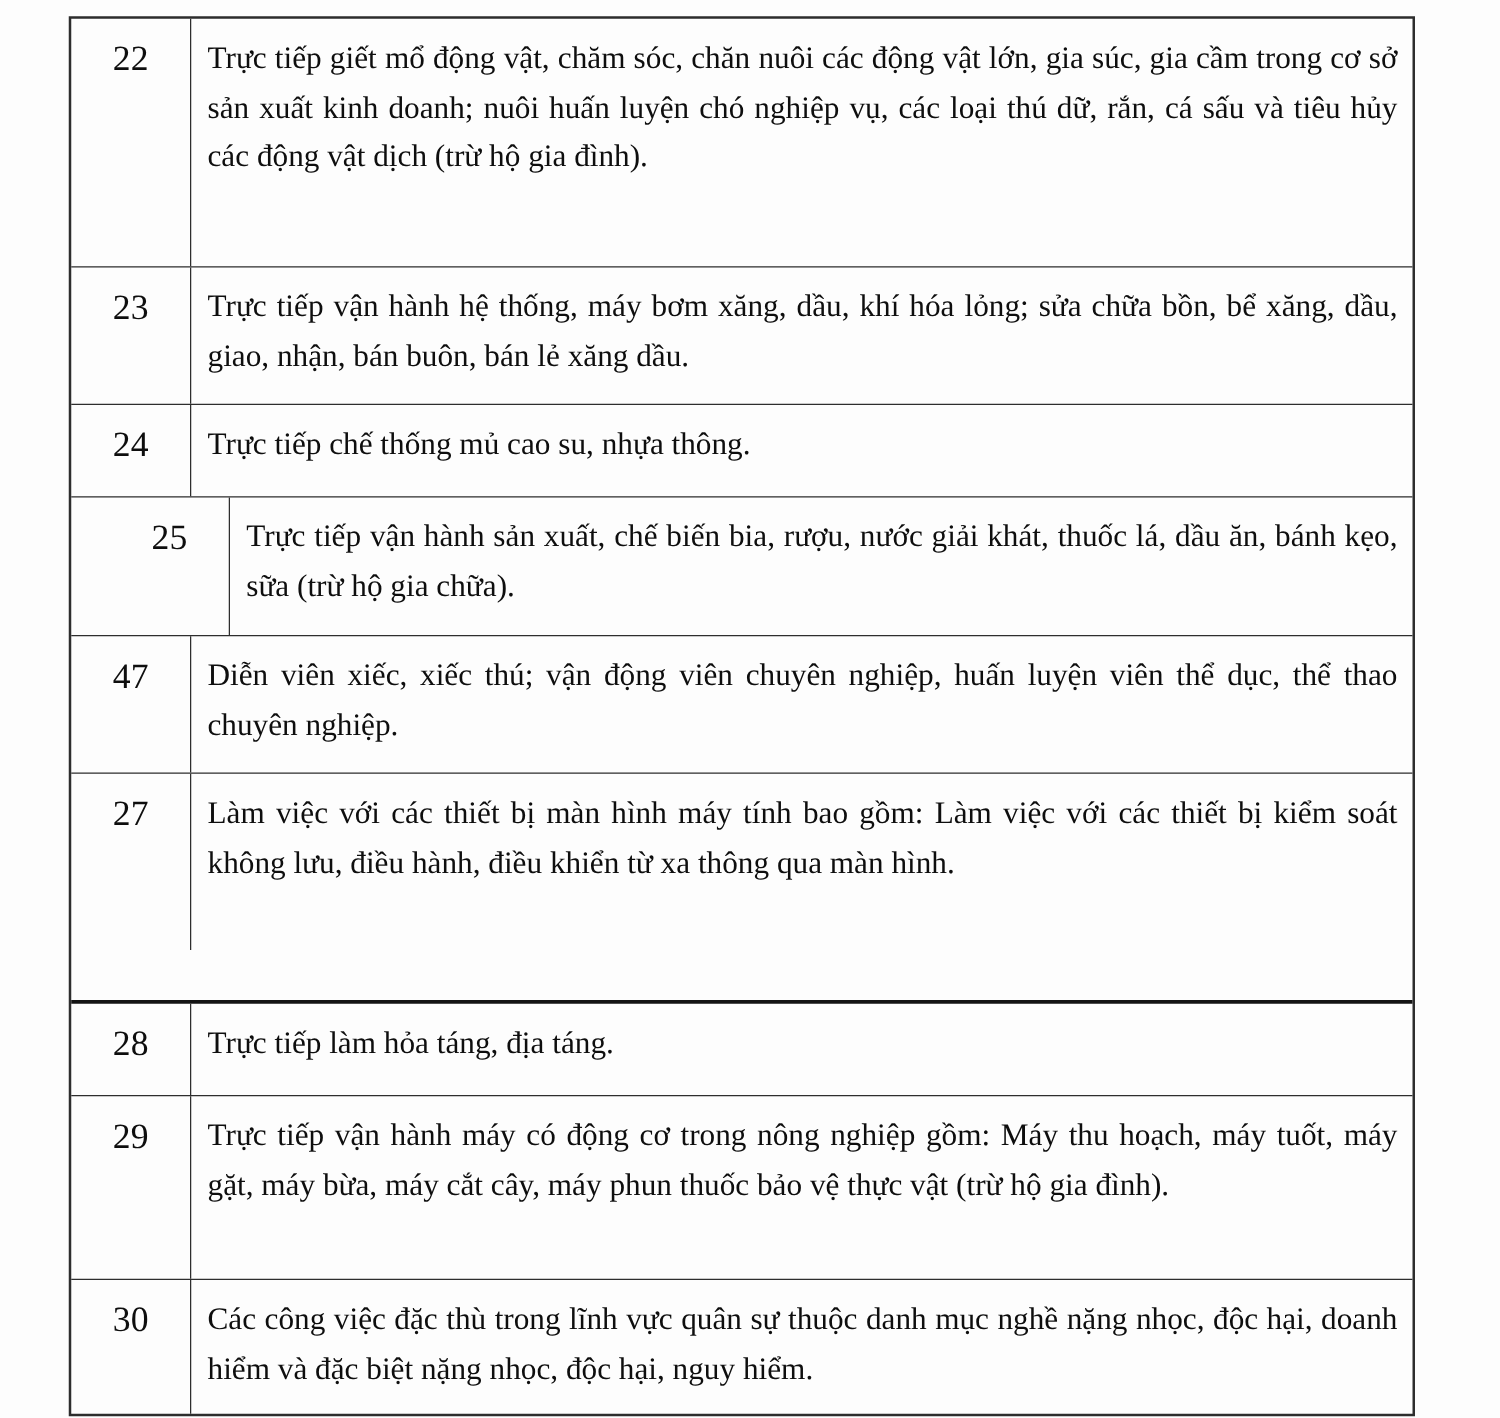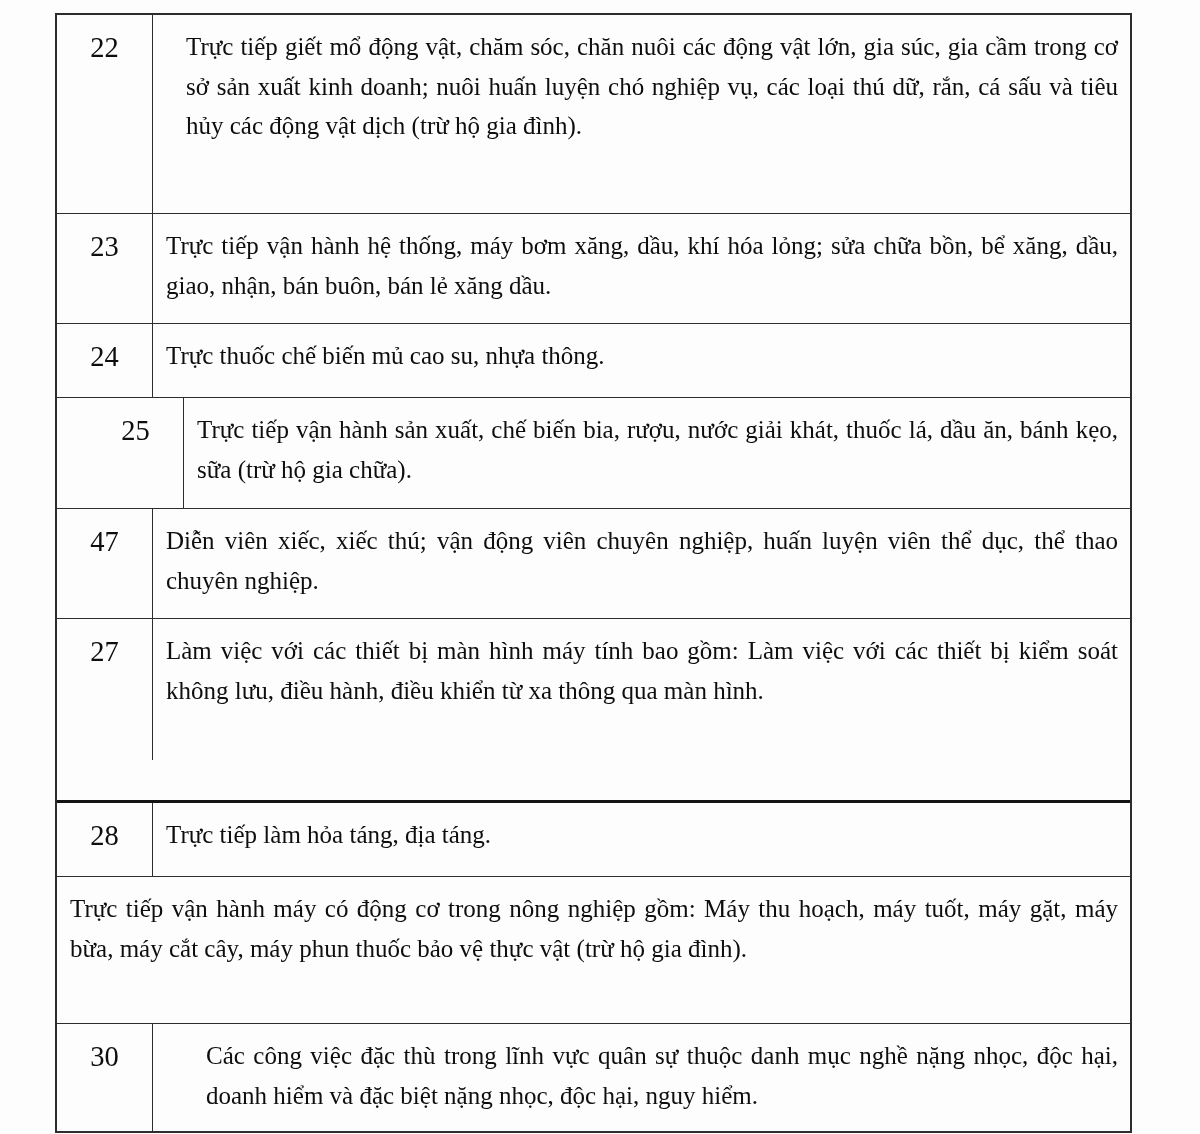--- a/index.html
+++ b/index.html
@@ -24,31 +24,31 @@
     width: 1077px;
     border: 2px solid #2d2d2d;
     box-sizing: border-box;
     background: #fdfdfd;
   }
   .row {
     display: flex;
     box-sizing: border-box;
     border-top: 1.5px solid #2d2d2d;
   }
-  .row:first-child { border-top: none; gap: 20px; }
+  .row:first-child { border-top: none; }
   .row.thick-top { border-top: 3.5px solid #141414; }
   .r22 { height: 198px; }
   .r23 { height: 110px; }
   .r24 { height: 74px; }
   .r25 { height: 111px; padding-left: 31px; }
   .r26 { height: 110px; }
   .r27 { height: 142px; }
   .r28 { height: 76px; margin-top: 40px; }
   .r29 { height: 147px; }
-  .r30 { height: 108px; gap: 40px; }
+  .r30 { height: 108px; }
   .num-cell {
     width: 96px;
     flex: 0 0 96px;
     box-sizing: border-box;
     border-right: 1.7px solid #2d2d2d;
     text-align: center;
     padding-top: 13px;
     font-size: 28.5px;
     line-height: 39.5px;
   }
@@ -84,21 +84,21 @@
       <div class="text-cell">
         <span>Trực tiếp vận hành hệ thống, máy bơm xăng, dầu, khí hóa lỏng; sửa chữa bồn, bể xăng, dầu, giao, nhận, bán buôn, bán lẻ xăng dầu.</span>
       </div>
     </div>
 
     <div class="row r24">
       <div class="num-cell">
         <span>24</span>
       </div>
       <div class="text-cell">
-        <span>Trực thuốc chế biến mủ cao su, nhựa thông.</span>
+        <span>Trực tiếp chế thống mủ cao su, nhựa thông.</span>
       </div>
     </div>
 
     <div class="row r25">
       <div class="num-cell">
         <span>25</span>
       </div>
       <div class="text-cell">
         <span>Trực tiếp vận hành sản xuất, chế biến bia, rượu, nước giải khát, thuốc lá, dầu ăn, bánh kẹo, sữa (trừ hộ gia chữa).</span>
       </div>
@@ -125,20 +125,23 @@
     <div class="row r28 thick-top">
       <div class="num-cell">
         <span>28</span>
       </div>
       <div class="text-cell">
         <span>Trực tiếp làm hỏa táng, địa táng.</span>
       </div>
     </div>
 
     <div class="row r29">
+      <div class="num-cell">
+        <span>29</span>
+      </div>
       <div class="text-cell">
         <span>Trực tiếp vận hành máy có động cơ trong nông nghiệp gồm: Máy thu hoạch, máy tuốt, máy gặt, máy bừa, máy cắt cây, máy phun thuốc bảo vệ thực vật (trừ hộ gia đình).</span>
       </div>
     </div>
 
     <div class="row r30">
       <div class="num-cell">
         <span>30</span>
       </div>
       <div class="text-cell">

